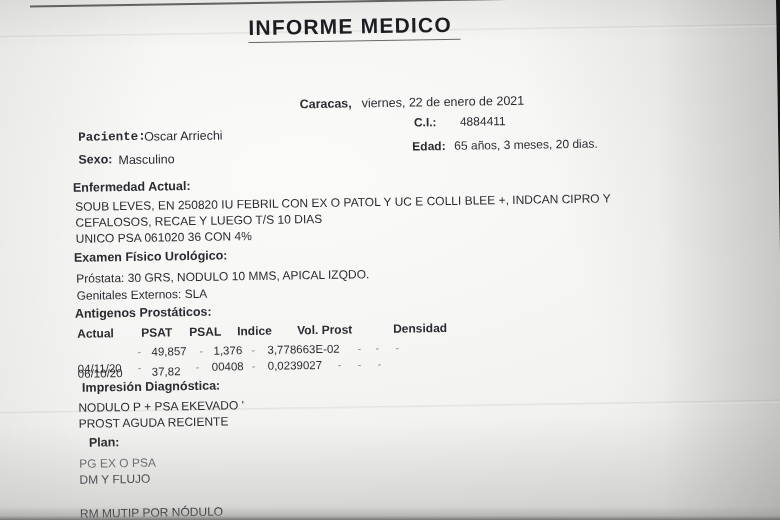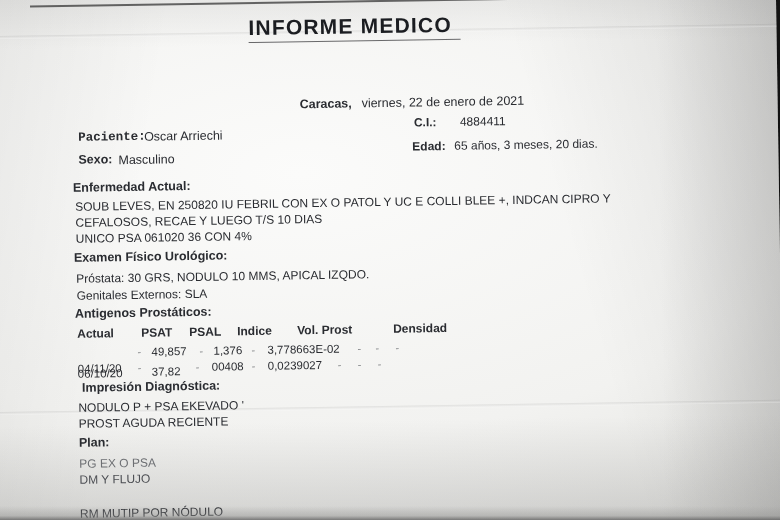--- a/index.html
+++ b/index.html
@@ -193,21 +193,21 @@
     <div class="line xsm dot-fade" style="left:266px; top:384px;">-</div>
     <div class="line xsm" style="left:282px; top:384px;">0,0239027</div>
     <div class="line xsm dot-fade" style="left:352px; top:384px;">-</div>
     <div class="line xsm dot-fade" style="left:372px; top:384px;">-</div>
     <div class="line xsm dot-fade" style="left:392px; top:384px;">-</div>
 
     <div class="line lbl" style="left:96px; top:402px;">Impresión Diagnóstica:</div>
     <div class="line sm" style="left:92px; top:422px;">NODULO P + PSA EKEVADO '</div>
     <div class="line sm" style="left:92px; top:438px;">PROST AGUDA RECIENTE</div>
 
-    <div class="line lbl" style="left:92px; top:457px;">Plan:</div>
+    <div class="line lbl" style="left:102px; top:457px;">Plan:</div>
     <div class="line sm vfaded" style="left:92px; top:478px;">PG EX O PSA</div>
     <div class="line sm faded" style="left:92px; top:494px;">DM Y FLUJO</div>
     <div class="line sm" style="left:92px; top:528px;">RM MUTIP POR NÓDULO</div>
 
   </div>
 
   <div class="cut-bottom"></div>
 </div>
 
 </body></html>

